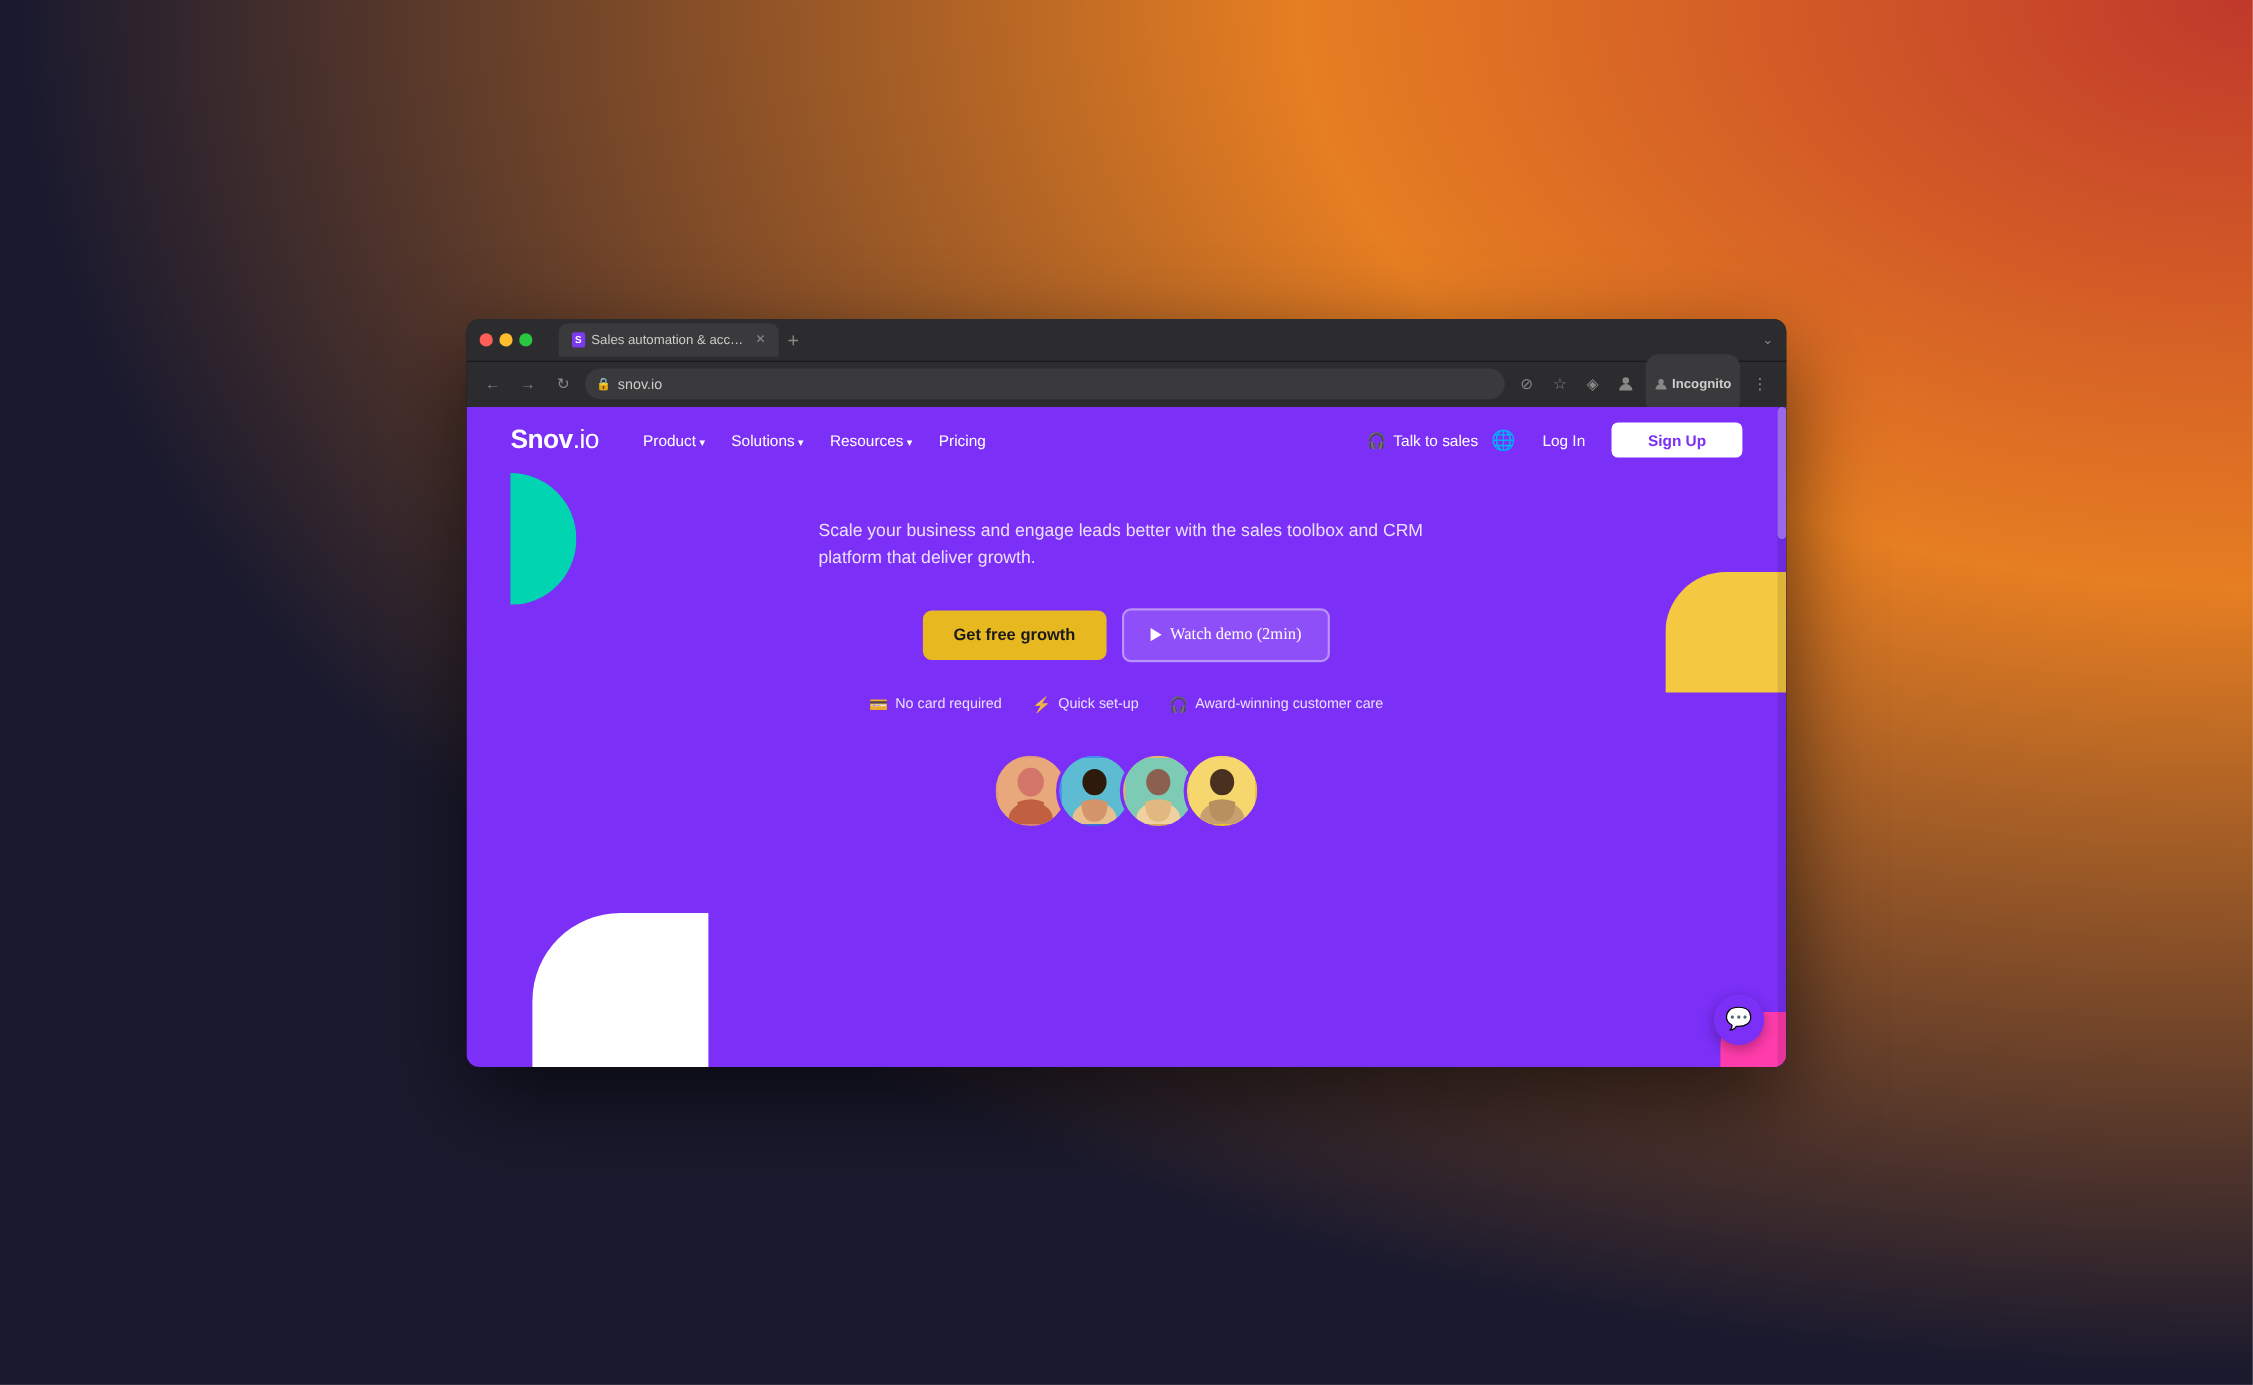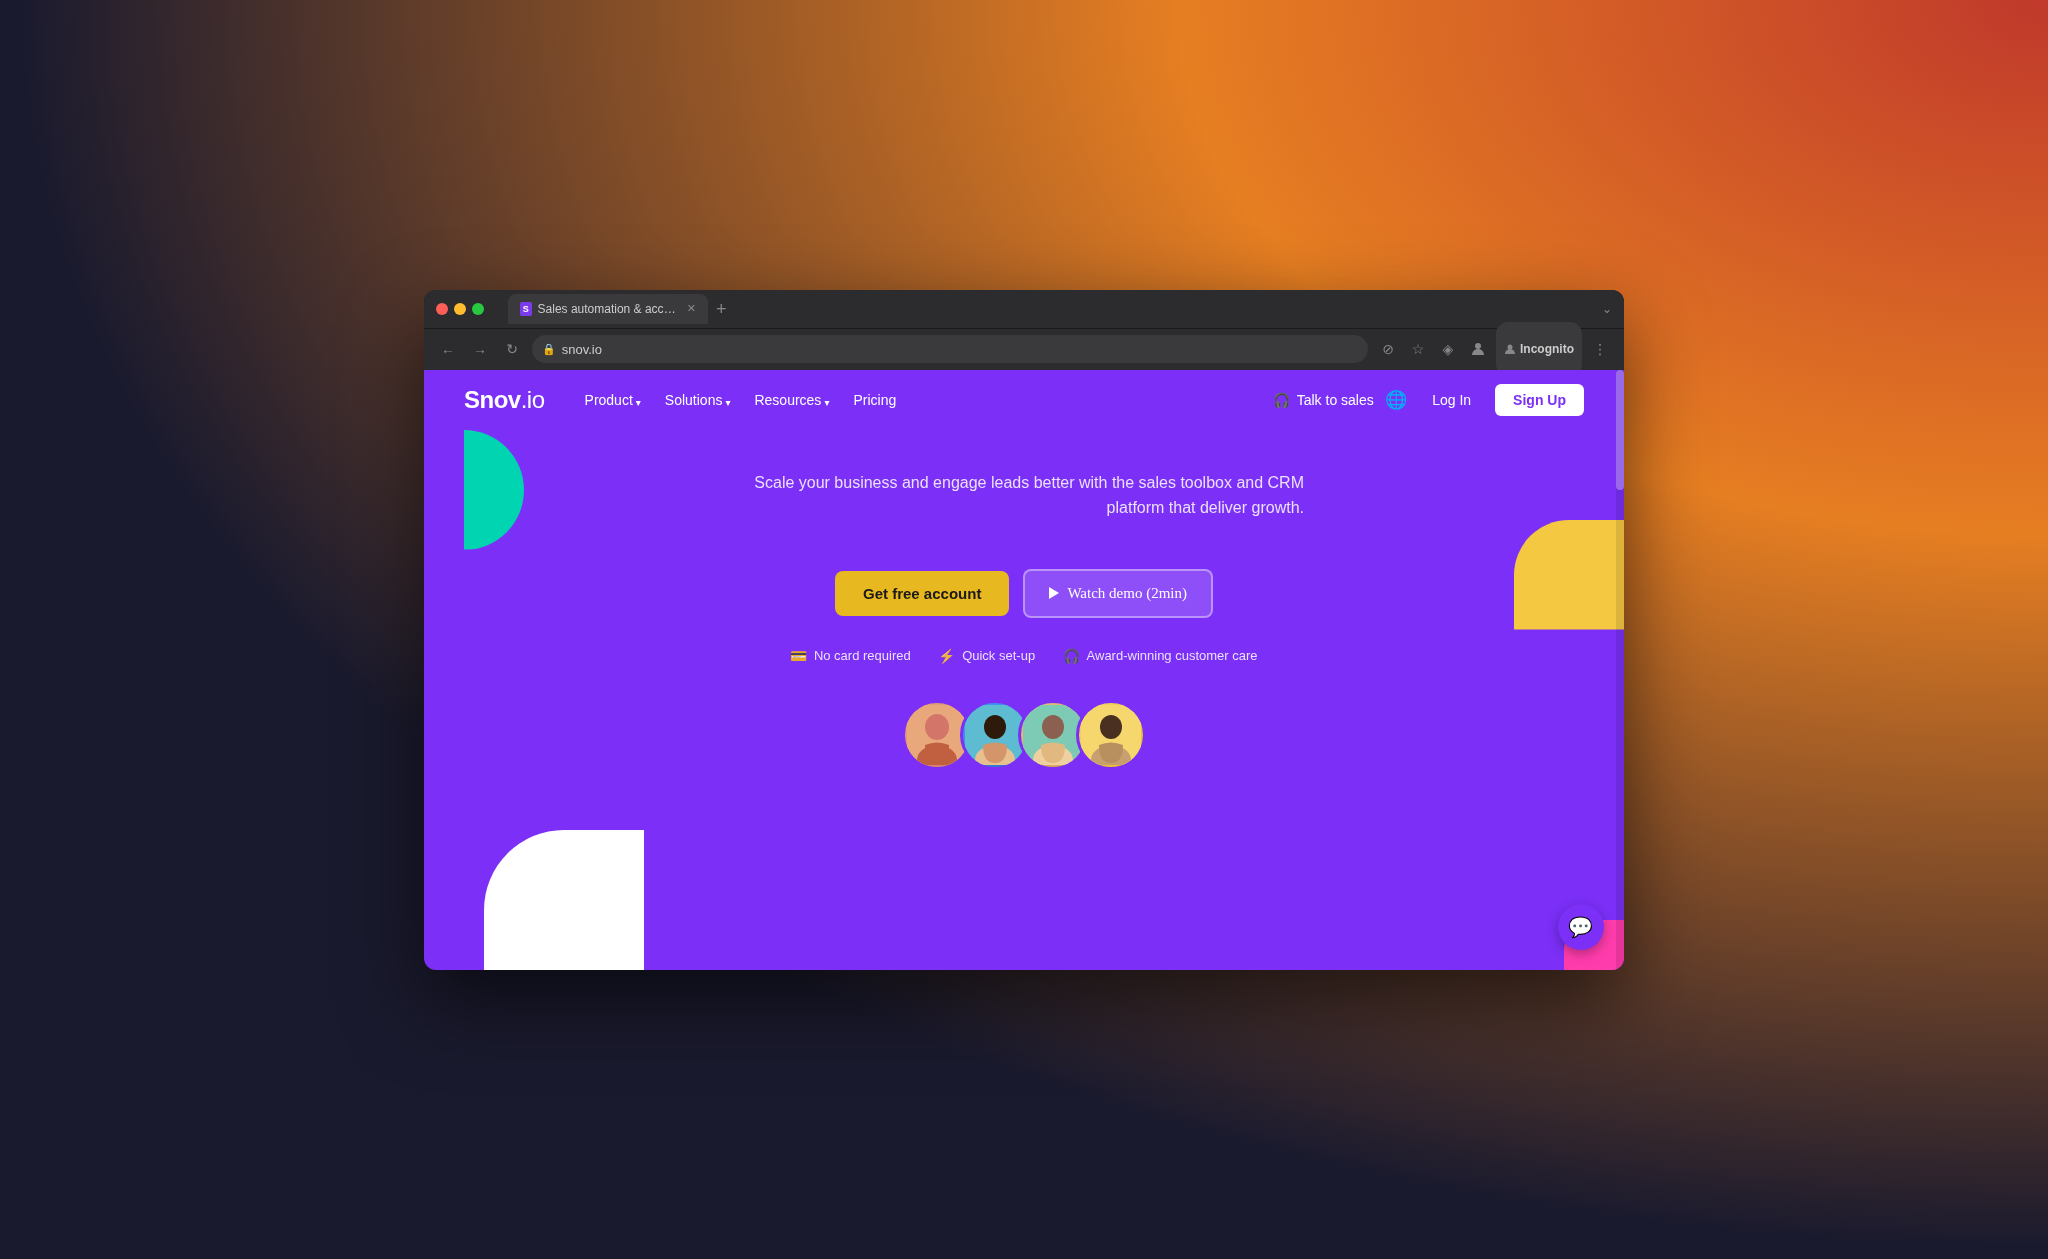--- a/index.html
+++ b/index.html
@@ -295,21 +295,21 @@
       color: white;
       font-size: 14px;
       cursor: pointer;
       padding: 6px 12px;
     }
     .signup-btn {
       background: white;
       color: #7b2ff7;
       font-size: 14px;
       font-weight: 600;
-      padding: 8px 18px;
+      padding: 8px 33px;
       border-radius: 6px;
       cursor: pointer;
       border: none;
     }
 
     
     .hero {
       flex: 1;
       display: flex;
       flex-direction: column;
@@ -322,24 +322,24 @@
       font-size: 52px;
       font-weight: 800;
       color: white;
       text-align: center;
       line-height: 1.15;
       margin-bottom: 20px;
     }
     .hero-subtitle {
       font-size: 16px;
       color: rgba(255,255,255,0.85);
-      text-align: right;
+      text-align: left;
       max-width: 560px;
       line-height: 1.6;
-      margin-bottom: 48px;
+      margin-bottom: 32px;
     }
     .hero-buttons {
       display: flex;
       gap: 14px;
       align-items: center;
       margin-bottom: 30px;
     }
     .btn-primary {
       background: #e8b820;
       color: #1a1a1a;
@@ -545,21 +545,21 @@
           <div class="globe-btn">🌐</div>
           <div class="login-btn">Log In</div>
           <button class="signup-btn">Sign Up</button>
         </div>
       </nav>
 
       <div class="hero">
         <p class="hero-subtitle">Scale your business and engage leads better with the sales toolbox and CRM platform that deliver growth.</p>
 
         <div class="hero-buttons">
-          <button class="btn-primary">Get free account</button>
+          <button class="btn-primary">Get free growth</button>
           <button class="btn-secondary">
             <span class="play-icon"></span>
             <span>Watch demo (2min)</span>
           </button>
         </div>
 
         <div class="hero-features">
           <div class="feature-item">
             <span class="feature-icon">💳</span>
             <span>No card required</span>

